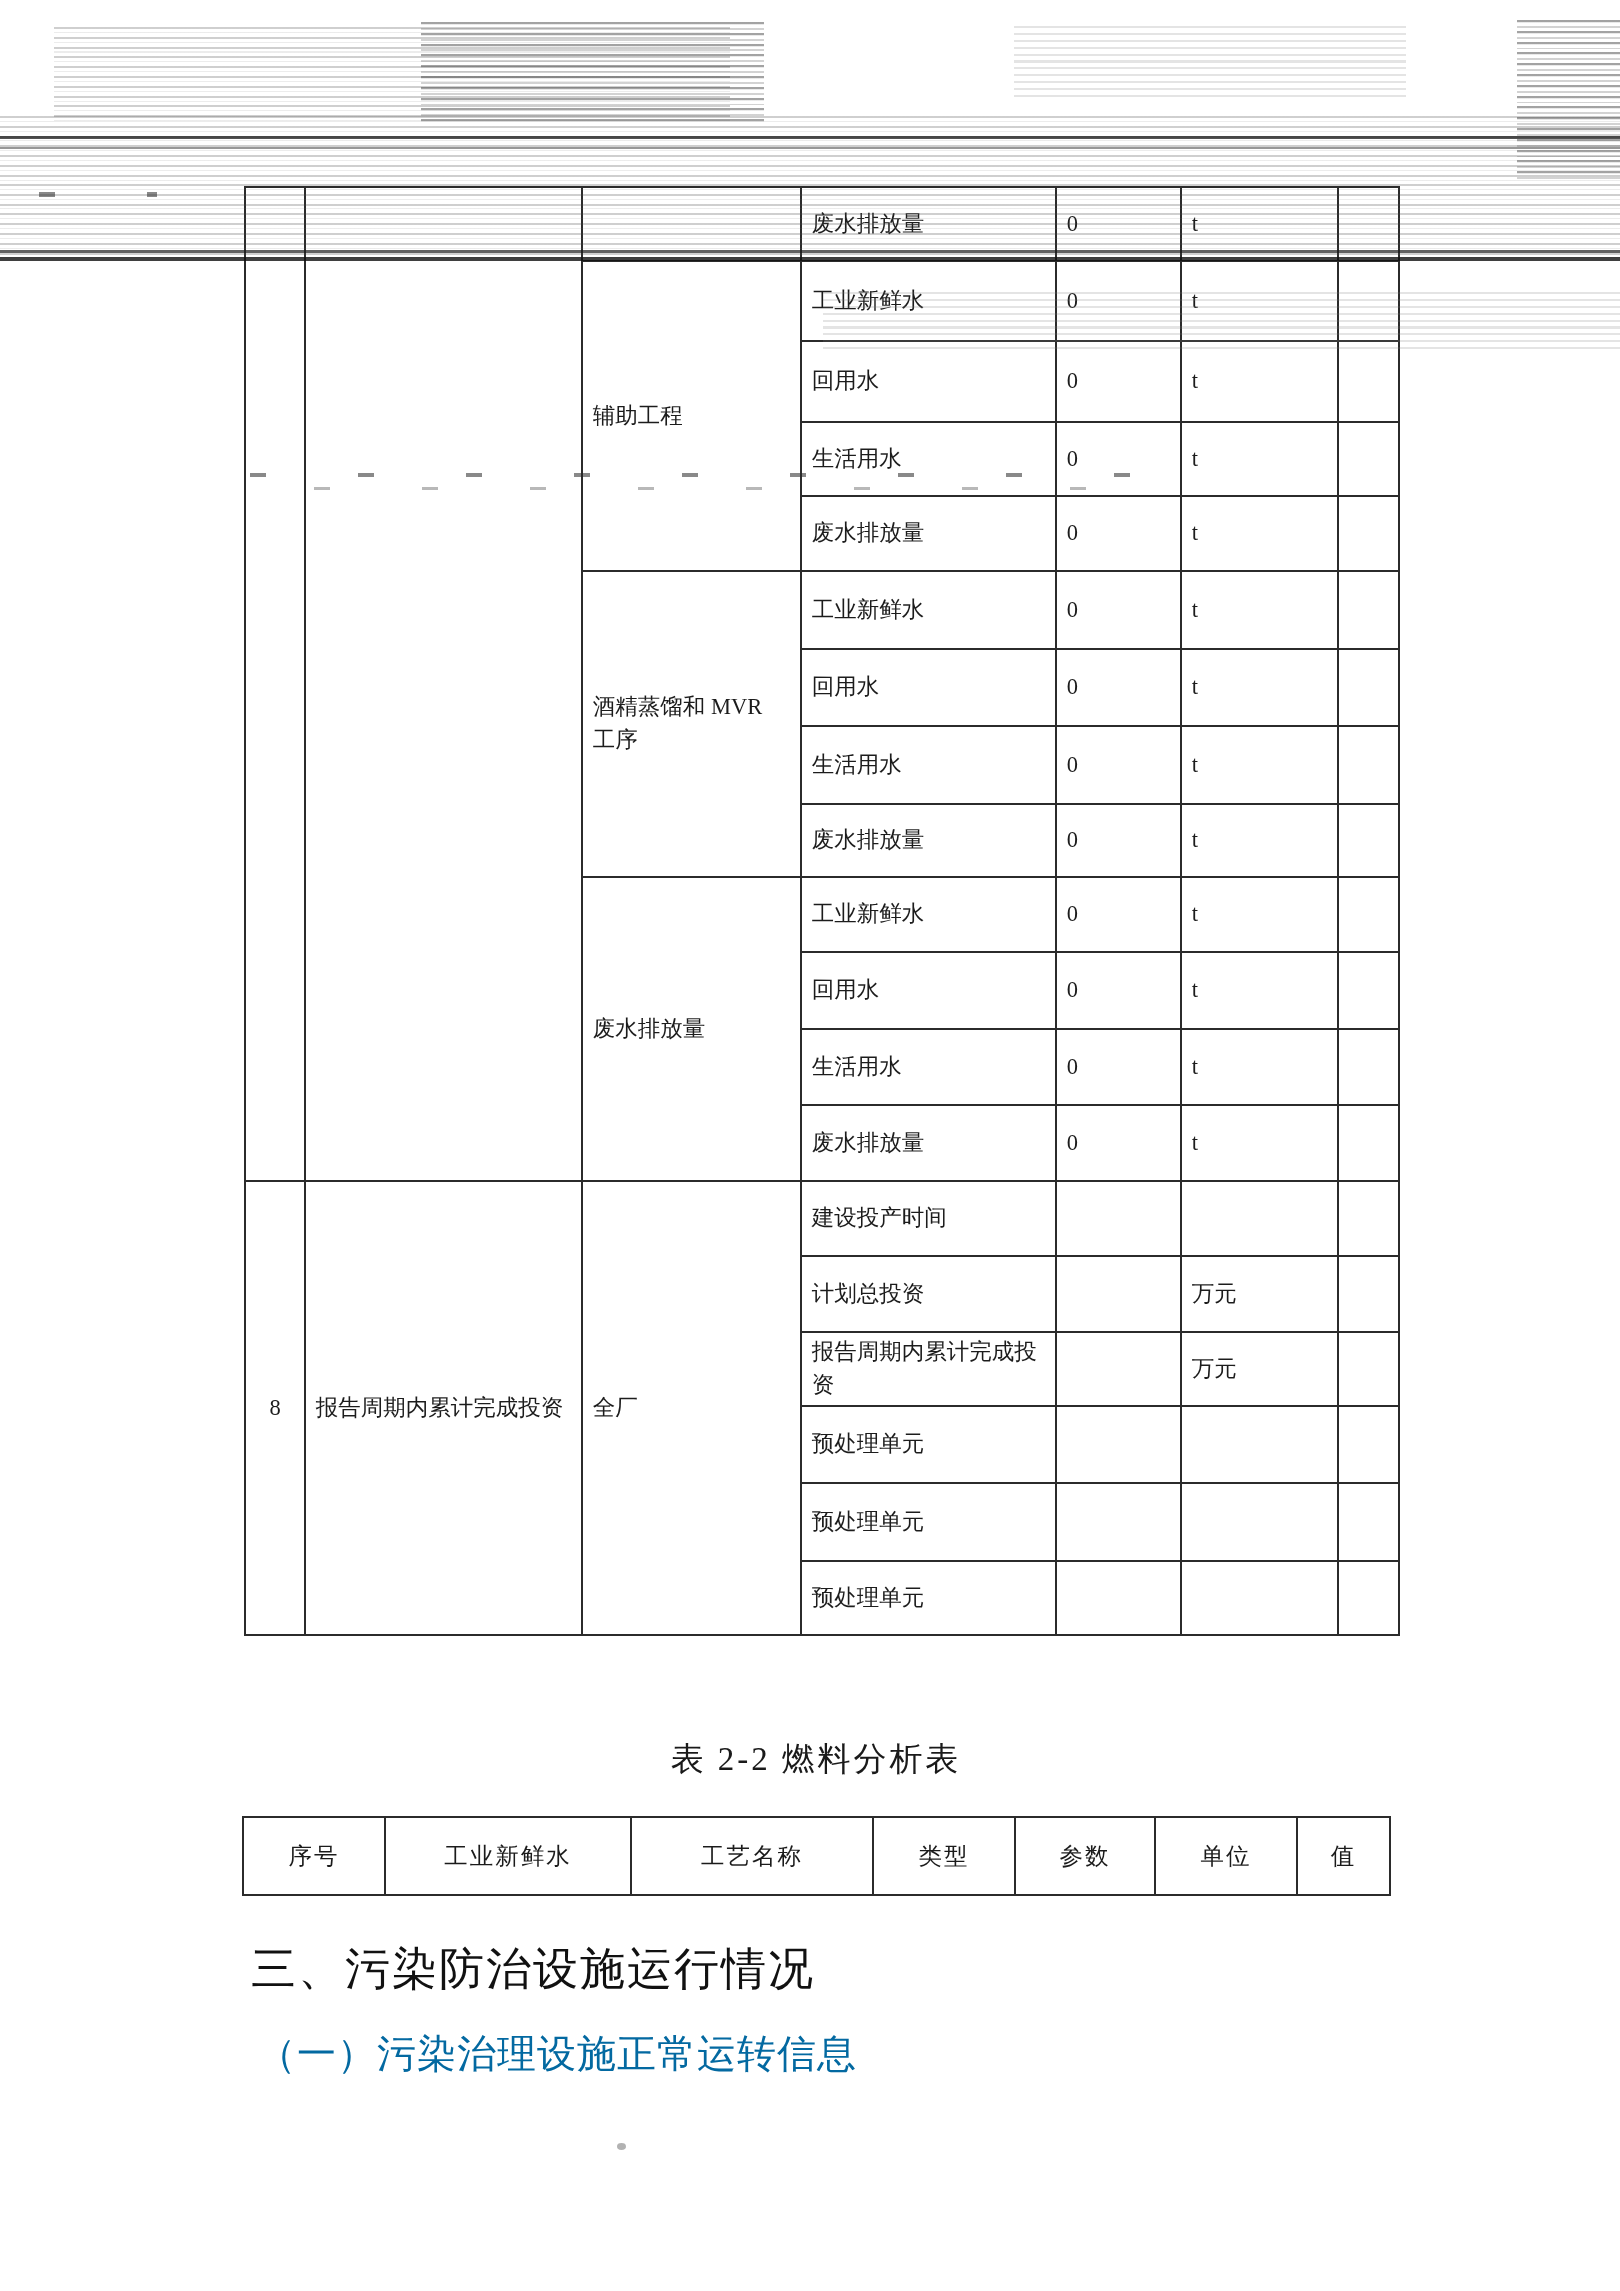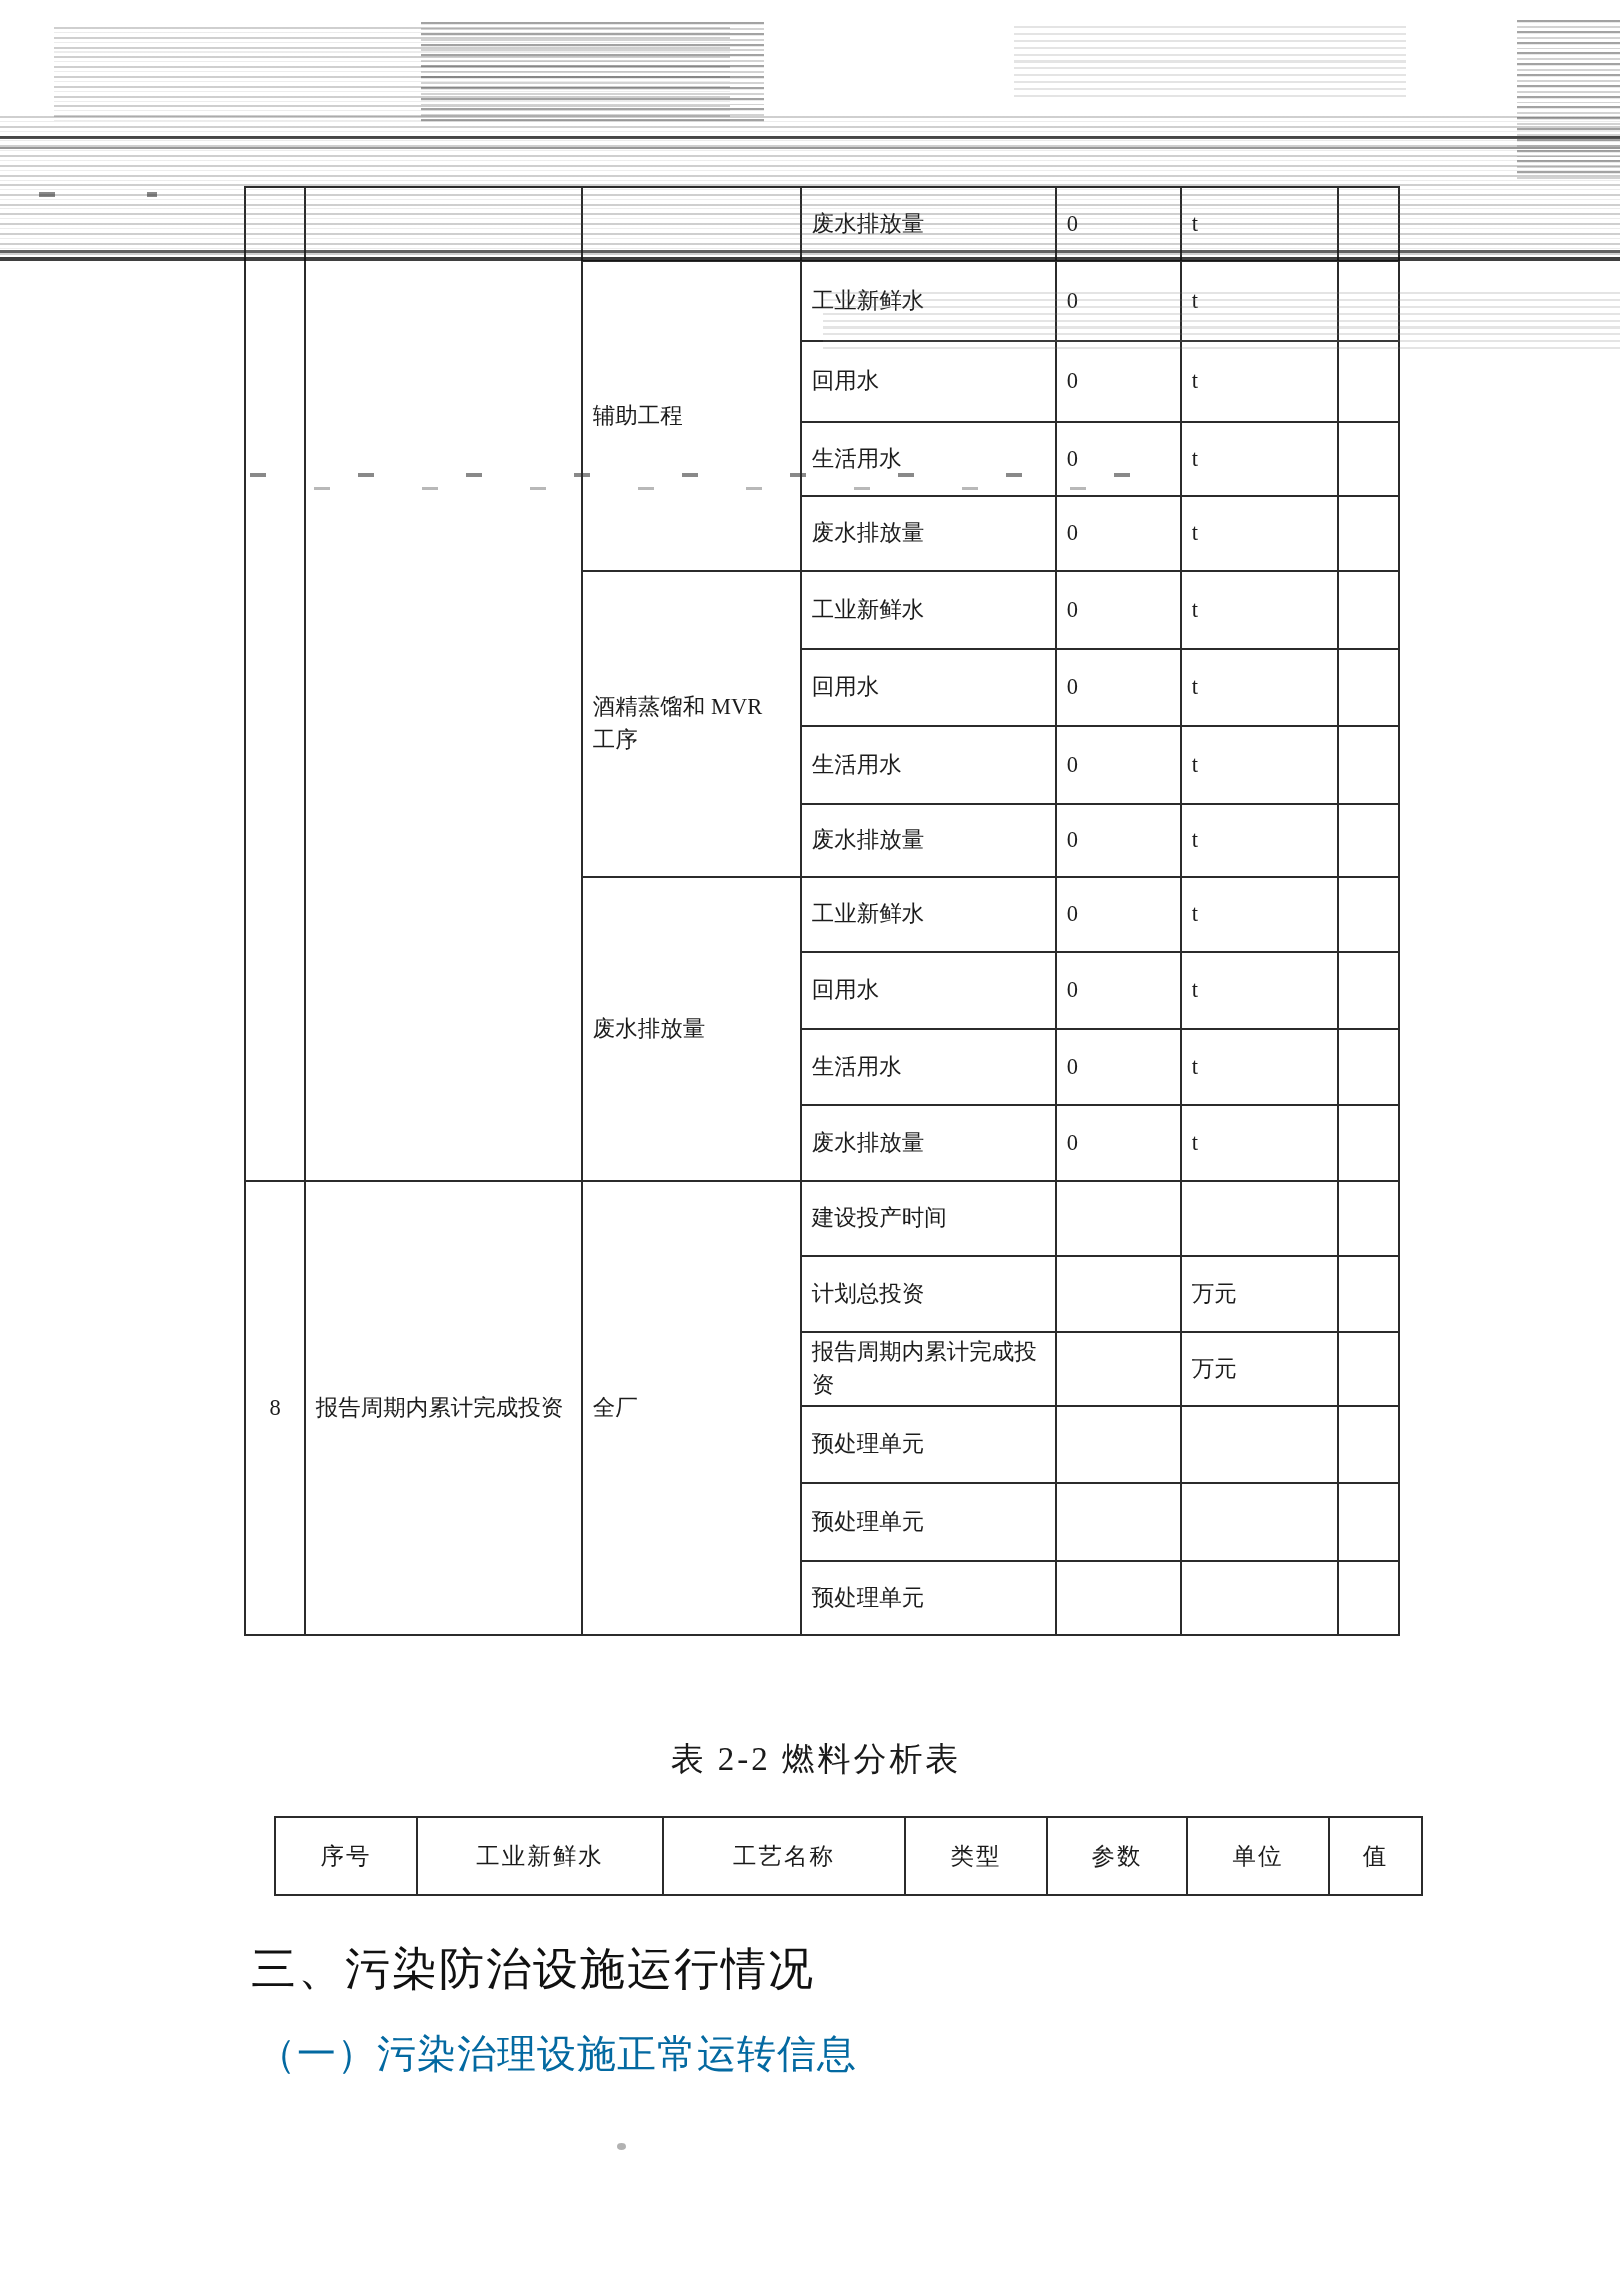--- a/index.html
+++ b/index.html
@@ -41,21 +41,20 @@
   .fuel-caption {
     position:absolute; left:242px; top:1737px; width:1148px;
     text-align:center; font-size:33px; letter-spacing:2.9px;
     color:#1a1a1a;
   }
   table.fuel {
     position:absolute; left:242px; top:1816px;
     width:1148px;
     border-collapse:collapse; table-layout:fixed;
     border:2.9px solid #1f1f1f;
-    margin-left:32px;
   }
   table.fuel td {
     border:2px solid #2b2b2b;
     height:74px;
     text-align:center; vertical-align:middle;
     font-size:23.5px; letter-spacing:2px;
     color:#1b1b1b;
   }
 
   

